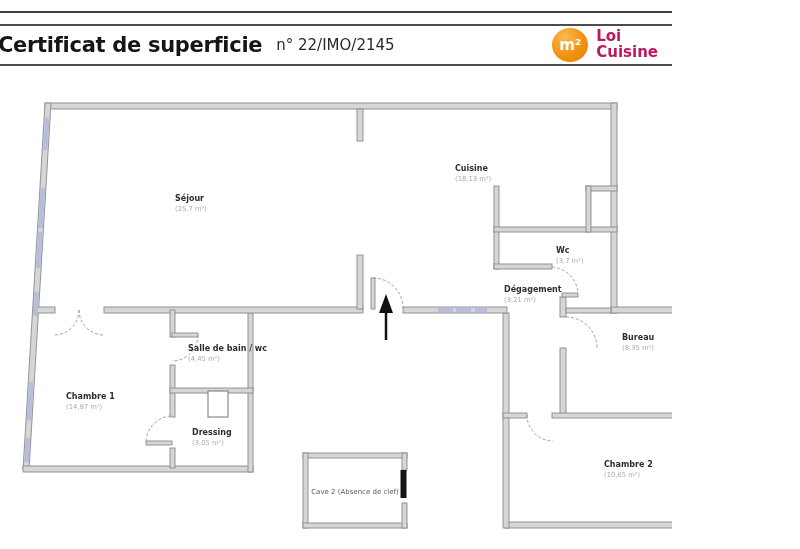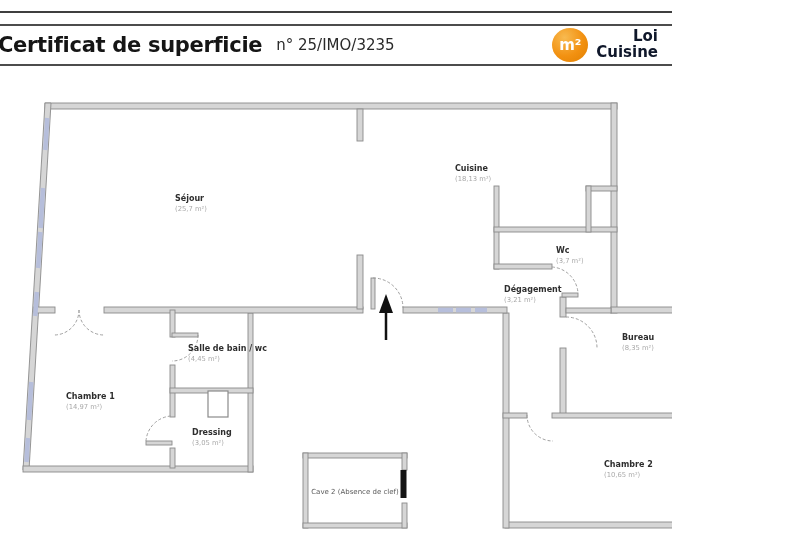--- a/index.html
+++ b/index.html
@@ -9,42 +9,42 @@
   .header-band{position:absolute;top:24px;left:0;right:0;height:38px;
                border-top:2px solid #4c4c4c;border-bottom:2px solid #4c4c4c;
                display:flex;align-items:center;background:#fff;}
   .title{font-size:21px;font-weight:bold;color:#151515;margin-left:-2px;white-space:nowrap;letter-spacing:-0.3px;}
   .ref{font-size:15px;color:#2a2a2a;margin-left:14px;white-space:nowrap;}
   .spacer{flex:1;}
   .logo{display:flex;align-items:center;gap:8px;margin-right:14px;}
   .logo-circle{width:36px;height:34px;border-radius:50%;
                background:radial-gradient(circle at 35% 28%,#f8ba50 0%,#f29111 55%,#e07f00 100%);
                color:#ffffff;font-weight:bold;font-size:15px;display:flex;align-items:center;justify-content:center;margin-left:12px;}
-  .logo-text{color:#0f172a;font-weight:bold;font-size:15px;line-height:1.05;text-align:right;}
+  .logo-text{color:#be185d;font-weight:bold;font-size:15px;line-height:1.05;text-align:left;}
   svg.plan{position:absolute;left:0;top:0;width:800px;height:549px;}
   .wall{fill:#d6d6d6;stroke:#8a8a8a;stroke-width:0.9;}
   .win{fill:#b6bedb;stroke:none;}
   .winline{stroke:#b6bedb;stroke-width:4.5;}
   .arc{fill:none;stroke:#a0a0a0;stroke-width:1;stroke-dasharray:3 2;}
   .duct{fill:#ffffff;stroke:#8a8a8a;stroke-width:1.2;}
   .caveblack{fill:#141414;}
   .roomname{font-family:"DejaVu Sans",sans-serif;font-size:8px;font-weight:bold;fill:#2e2e2e;}
   .roomarea{font-family:"DejaVu Sans",sans-serif;font-size:6.8px;fill:#a9a9a9;}
   .cavelabel{font-family:"DejaVu Sans",sans-serif;font-size:7px;fill:#5a5a5a;}
 </style>
 </head>
 <body>
 
 <div id="stage">
 
   <div class="top-rule"></div>
 
   <div class="header-band">
     <span class="title">Certificat de superficie</span>
-    <span class="ref">n° 25/IMO/3235</span>
+    <span class="ref">n° 22/IMO/2145</span>
     <span class="spacer"></span>
     <span class="logo">
       <span class="logo-circle">m²</span>
       <span class="logo-text">
         <span>Loi</span><br>
         <span>Cuisine</span>
       </span>
     </span>
   </div>
 

